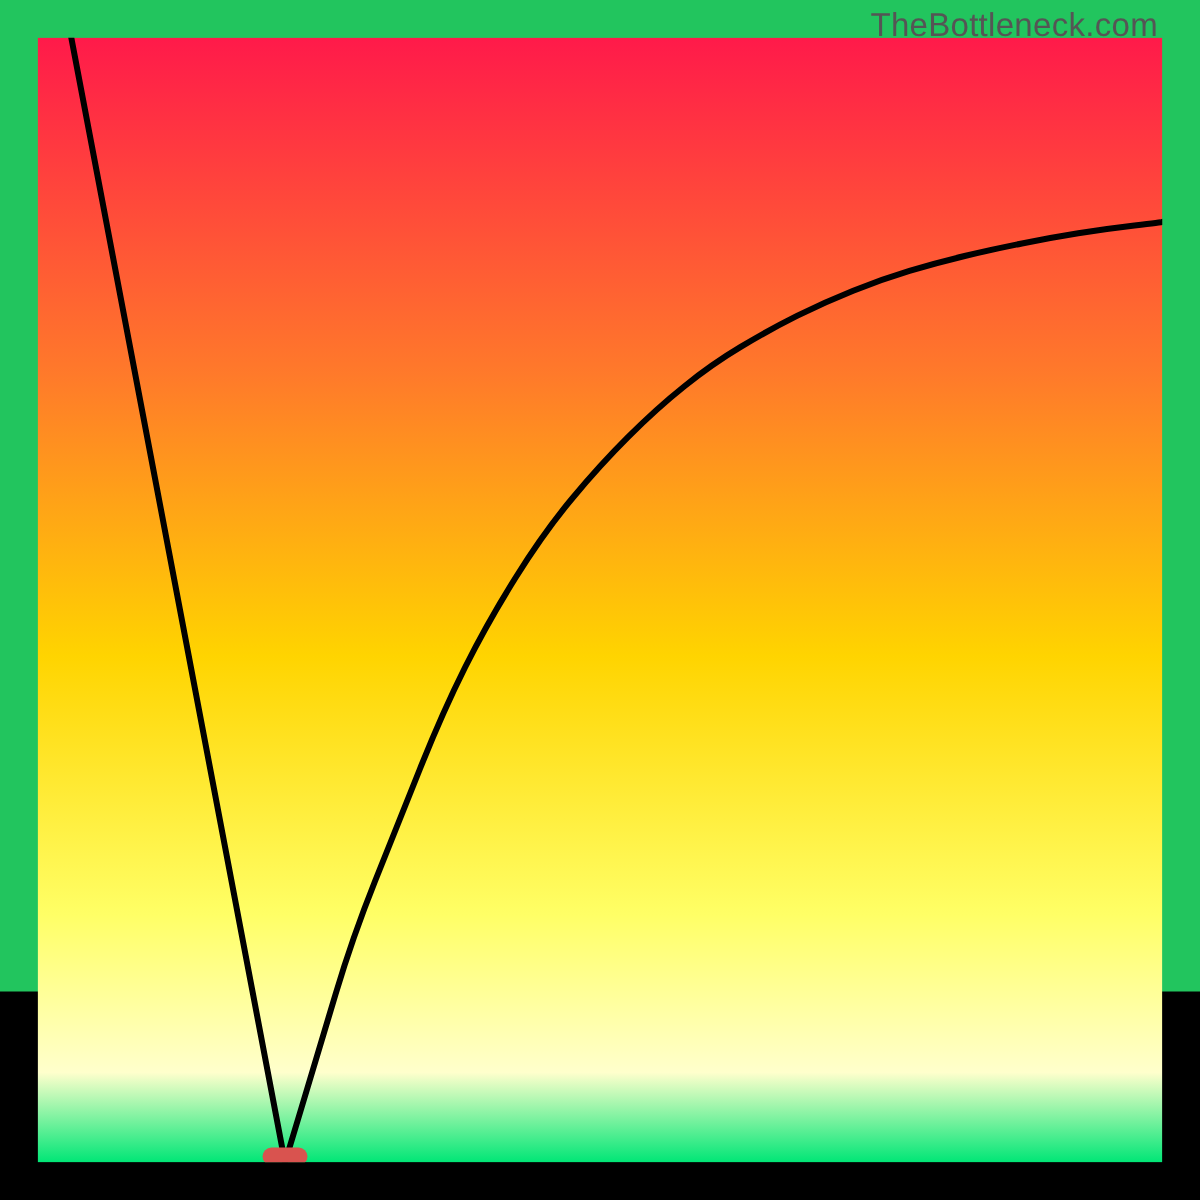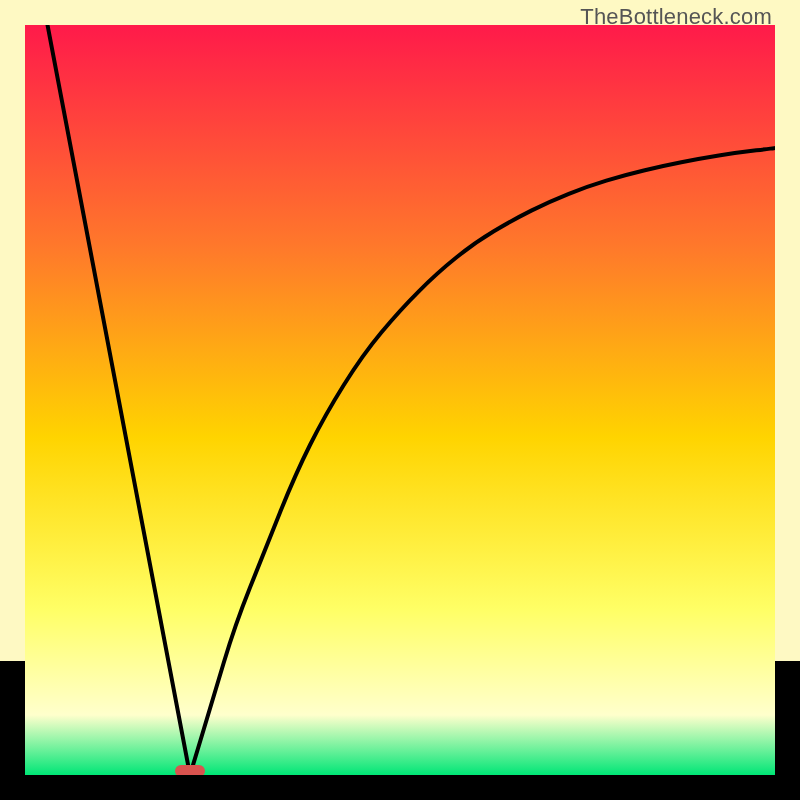--- a/index.html
+++ b/index.html
@@ -8,21 +8,21 @@
     width: 800px;
     height: 800px;
     overflow: hidden;
     background: #000;
     font-family: Arial, Helvetica, sans-serif;
   }
   .frame {
     position: absolute;
     left: 0; top: 0;
     width: 800px; height: 661px;
-    background: #fef9c3;
+    background: #22c55e;
   }
   .plot {
     position: absolute;
     left: 25px;
     top: 25px;
     width: 750px;
     height: 750px;
     overflow: hidden;
   }
   .watermark {

